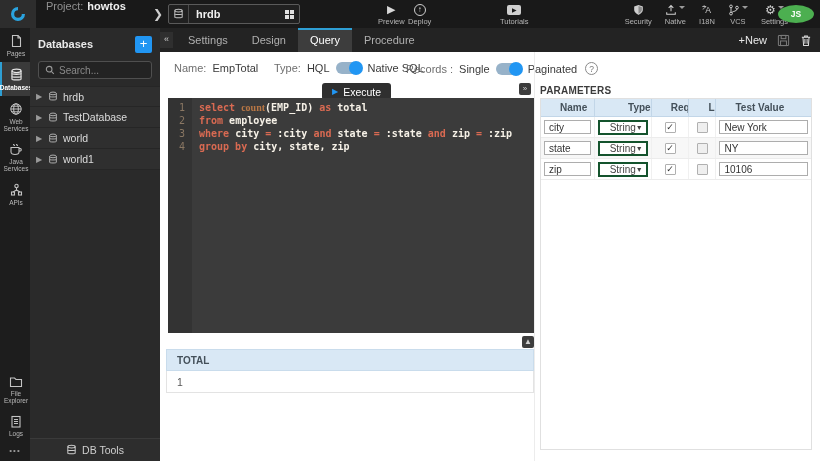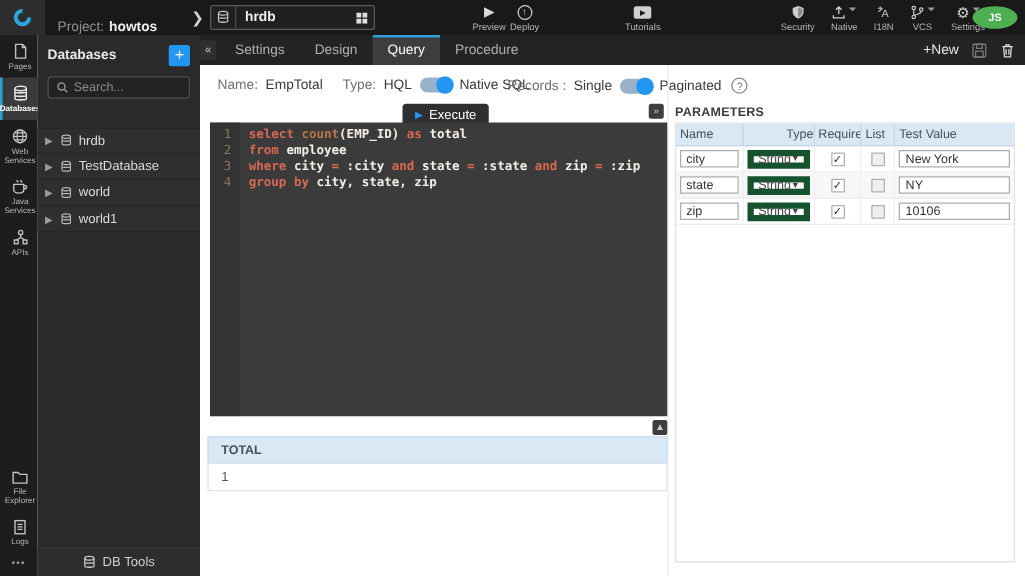--- a/index.html
+++ b/index.html
@@ -2,21 +2,21 @@
 <html><head>
 <meta charset="utf-8">
 <style>
   * { margin:0; padding:0; box-sizing:border-box; }
   html,body { width:820px; height:461px; overflow:hidden; font-family:"Liberation Sans", sans-serif; background:#fff; }
   #app { position:relative; width:820px; height:461px; background:#fff; overflow:hidden; }
 
   
   .topbar { position:absolute; left:0; top:0; width:820px; height:28px; background:#191919; }
   .logo-box { position:absolute; left:0; top:0; width:36px; height:28px; background:#2d2d2d; display:flex; align-items:center; justify-content:center; }
-  .project { position:absolute; left:46px; top:0; height:28px; display:flex; align-items:flex-end; font-size:11px; color:#909090; gap:4px;}
+  .project { position:absolute; left:46px; top:0; height:28px; display:flex; align-items:flex-start; font-size:11px; color:#909090; gap:4px;}
   .project b { color:#f0f0f0; font-weight:bold; }
   .tb-chevron { position:absolute; left:153px; top:0; height:28px; display:flex; align-items:center; color:#cfcfcf; font-size:12px; }
   .db-selector { position:absolute; left:168px; top:4px; width:132px; height:20px; border:1px solid #5a5a5a; background:#202020; border-radius:2px; display:flex; align-items:center; }
   .db-selector .sel-icn { width:20px; height:100%; display:flex; align-items:center; justify-content:center; border-right:1px solid #4a4a4a; }
   .db-selector .sel-label { flex:1; padding-left:7px; font-size:11px; color:#f0f0f0; font-weight:bold; }
   .db-selector .sel-grid { width:20px; display:flex; align-items:center; justify-content:center; }
   .tb-item { position:absolute; top:3px; display:flex; flex-direction:column; align-items:center; gap:1px; cursor:pointer; }
   .tb-item .lbl { font-size:7.5px; color:#b5b5b5; white-space:nowrap; }
   .tb-item .icn { height:13px; display:flex; align-items:center; justify-content:center; color:#d9d9d9; font-size:11px; }
   .tb-right { position:absolute; right:32px; top:3px; display:flex; gap:13px; }
@@ -36,21 +36,21 @@
   .rail-item.active { background:#3a3a3a; border-left:2px solid #2e9fd4; }
   .rail-item.active .rlbl { color:#fff; font-weight:bold; }
   .rail-spacer { flex:1; }
   .rail-dots { text-align:center; color:#9a9a9a; font-size:8px; padding:4px 0 6px 0; letter-spacing:1px; }
 
   
   .dbpanel { position:absolute; left:30px; top:28px; width:130px; height:433px; background:#2a2a2a; display:flex; flex-direction:column; }
   .dbp-head { height:24px; display:flex; align-items:center; padding:0 8px; margin-top:4px; }
   .dbp-title { flex:1; font-size:11px; font-weight:bold; color:#eaeaea; }
   .dbp-add { width:17px; height:17px; background:#2196f3; border-radius:2px; color:#fff; font-size:13px; line-height:15px; text-align:center; cursor:pointer; }
-  .dbp-search { margin:5px 8px 23px 8px; height:18px; background:#232323; border:1px solid #4f4f4f; border-radius:3px; display:flex; align-items:center; padding:0 6px; gap:4px; }
+  .dbp-search { margin:5px 8px 7px 8px; height:18px; background:#232323; border:1px solid #4f4f4f; border-radius:3px; display:flex; align-items:center; padding:0 6px; gap:4px; }
   .dbp-search input { background:transparent; border:none; outline:none; color:#cfcfcf; font-size:10px; width:85px; font-family:"Liberation Sans",sans-serif; }
   .dbp-search input::placeholder { color:#8a8a8a; }
   .db-item { height:21px; background:#2f2f2f; border-bottom:1px solid #262626; display:flex; align-items:center; cursor:pointer; }
   .db-item:first-child { border-top:1px solid #262626; }
   .db-item .expander { width:18px; text-align:center; color:#9a9a9a; font-size:8px; }
   .db-item .dlbl { color:#dcdcdc; font-size:10.5px; margin-left:5px; }
   .dbp-footer { height:23px; border-top:1px solid #3a3a3a; background:#2d2d2d; display:flex; align-items:center; justify-content:center; gap:5px; color:#cfcfcf; font-size:10.5px; cursor:pointer; }
   .dbp-fill { flex:1; }
 
   
@@ -76,43 +76,43 @@
   .exec-btn .play { color:#2196f3; font-size:8px; }
   .sq-btn { position:absolute; width:12px; height:12px; background:#3d3d3d; border-radius:2px; color:#d0d0d0; font-size:8px; text-align:center; line-height:12px; cursor:pointer; }
 
   .editor { position:absolute; left:8px; top:46px; width:366px; height:235px; background:#3b3b3b; overflow:hidden; }
   .gutter-bg { position:absolute; left:0; top:0; width:24px; height:100%; background:#333333; }
   .code-lines { position:relative; padding-top:3px; font-family:"DejaVu Sans Mono", monospace; font-size:10px; font-weight:bold; }
   .code-line { display:flex; line-height:13px; }
   .line-num { width:24px; padding-right:7px; text-align:right; color:#8a7763; flex:none; font-weight:normal; }
   .code-text { padding-left:7px; white-space:pre; }
   .tok-kw { color:#d96a52; }
-  .tok-fn { color:#b97745; }
+  .tok-fn { color:#b97745;font-family:Liberation Serif, serif; }
   .tok-tx { color:#f6f1e7; }
 
   .results { position:absolute; left:6px; top:297px; width:368px; }
   .res-head { height:22px; background:#d9e8f5; border:1px solid #c9dcec; display:flex; align-items:center; }
   .res-head .rh-cell { font-size:10px; font-weight:bold; color:#44505a; padding-left:10px; }
   .res-row { height:22px; background:#fff; border:1px solid #e3e3e3; border-top:none; display:flex; align-items:center; }
   .res-row .rr-cell { font-size:10.5px; color:#555; padding-left:10px; }
 
   .col-divider { position:absolute; left:374px; top:0; width:1px; height:409px; background:#ececec; }
 
   .params-title { position:absolute; left:380px; top:33px; font-size:10px; font-weight:bold; color:#3c3c3c; letter-spacing:.2px; }
   .params-panel { position:absolute; left:380px; top:46px; width:272px; height:352px; border:1px solid #e0e0e0; background:#fff; }
   .p-header { display:flex; height:18px; background:#d9e8f5; border-bottom:1px solid #c2d6e8; }
-  .p-hcell { font-size:10px; color:#44505a; padding-left:3px; line-height:18px; border-right:1px solid #c2d6e8; white-space:nowrap; overflow:hidden; }
+  .p-hcell { font-size:10px; color:#44505a; padding-left:19px; line-height:18px; border-right:1px solid #c2d6e8; white-space:nowrap; overflow:hidden;font-weight:bold; }
   .p-hcell:last-child { border-right:none; }
   .param-row { display:flex; height:21px; align-items:center; border-bottom:1px solid #ececec; }
   .param-row.alt { background:#f7f7f7; }
   .pcell { padding:0 3px; display:flex; align-items:center; height:100%; border-right:1px solid #f0f0f0; }
   .pcell:last-child { border-right:none; }
   .pc-name { width:20%; } .pc-type { width:21%;text-align:right; } .pc-req { width:14%; justify-content:center; } .pc-list { width:10%; justify-content:center; } .pc-test { width:35%; }
   .pinput { width:100%; height:14px; border:1px solid #adadad; font-size:10px; padding:0 4px; color:#333; font-family:"Liberation Sans",sans-serif; outline:none; background:#fff; }
-  .pselect { width:100%; height:15px; border:5px solid #14532d; background:#fff; display:flex; align-items:center; font-size:10px; color:#444; padding:0 3px; cursor:pointer; }
+  .pselect { width:100%; height:15px; border:2px solid #14532d; background:#fff; display:flex; align-items:center; font-size:10px; color:#444; padding:0 3px; cursor:pointer; }
   .pselect .psel-label { flex:1; }
   .pselect .psel-caret { font-size:7px; color:#444; }
   .cb { width:11px; height:11px; border:1px solid #b0b0b0; background:#efefef; border-radius:1px; display:flex; align-items:center; justify-content:center; font-size:9px; color:#333; cursor:pointer; }
   .cb.checked { background:#fff; }
   .cb.checked::after { content:"\2713"; }
 
   svg { display:block; }
 </style>
 </head>
 <body>

